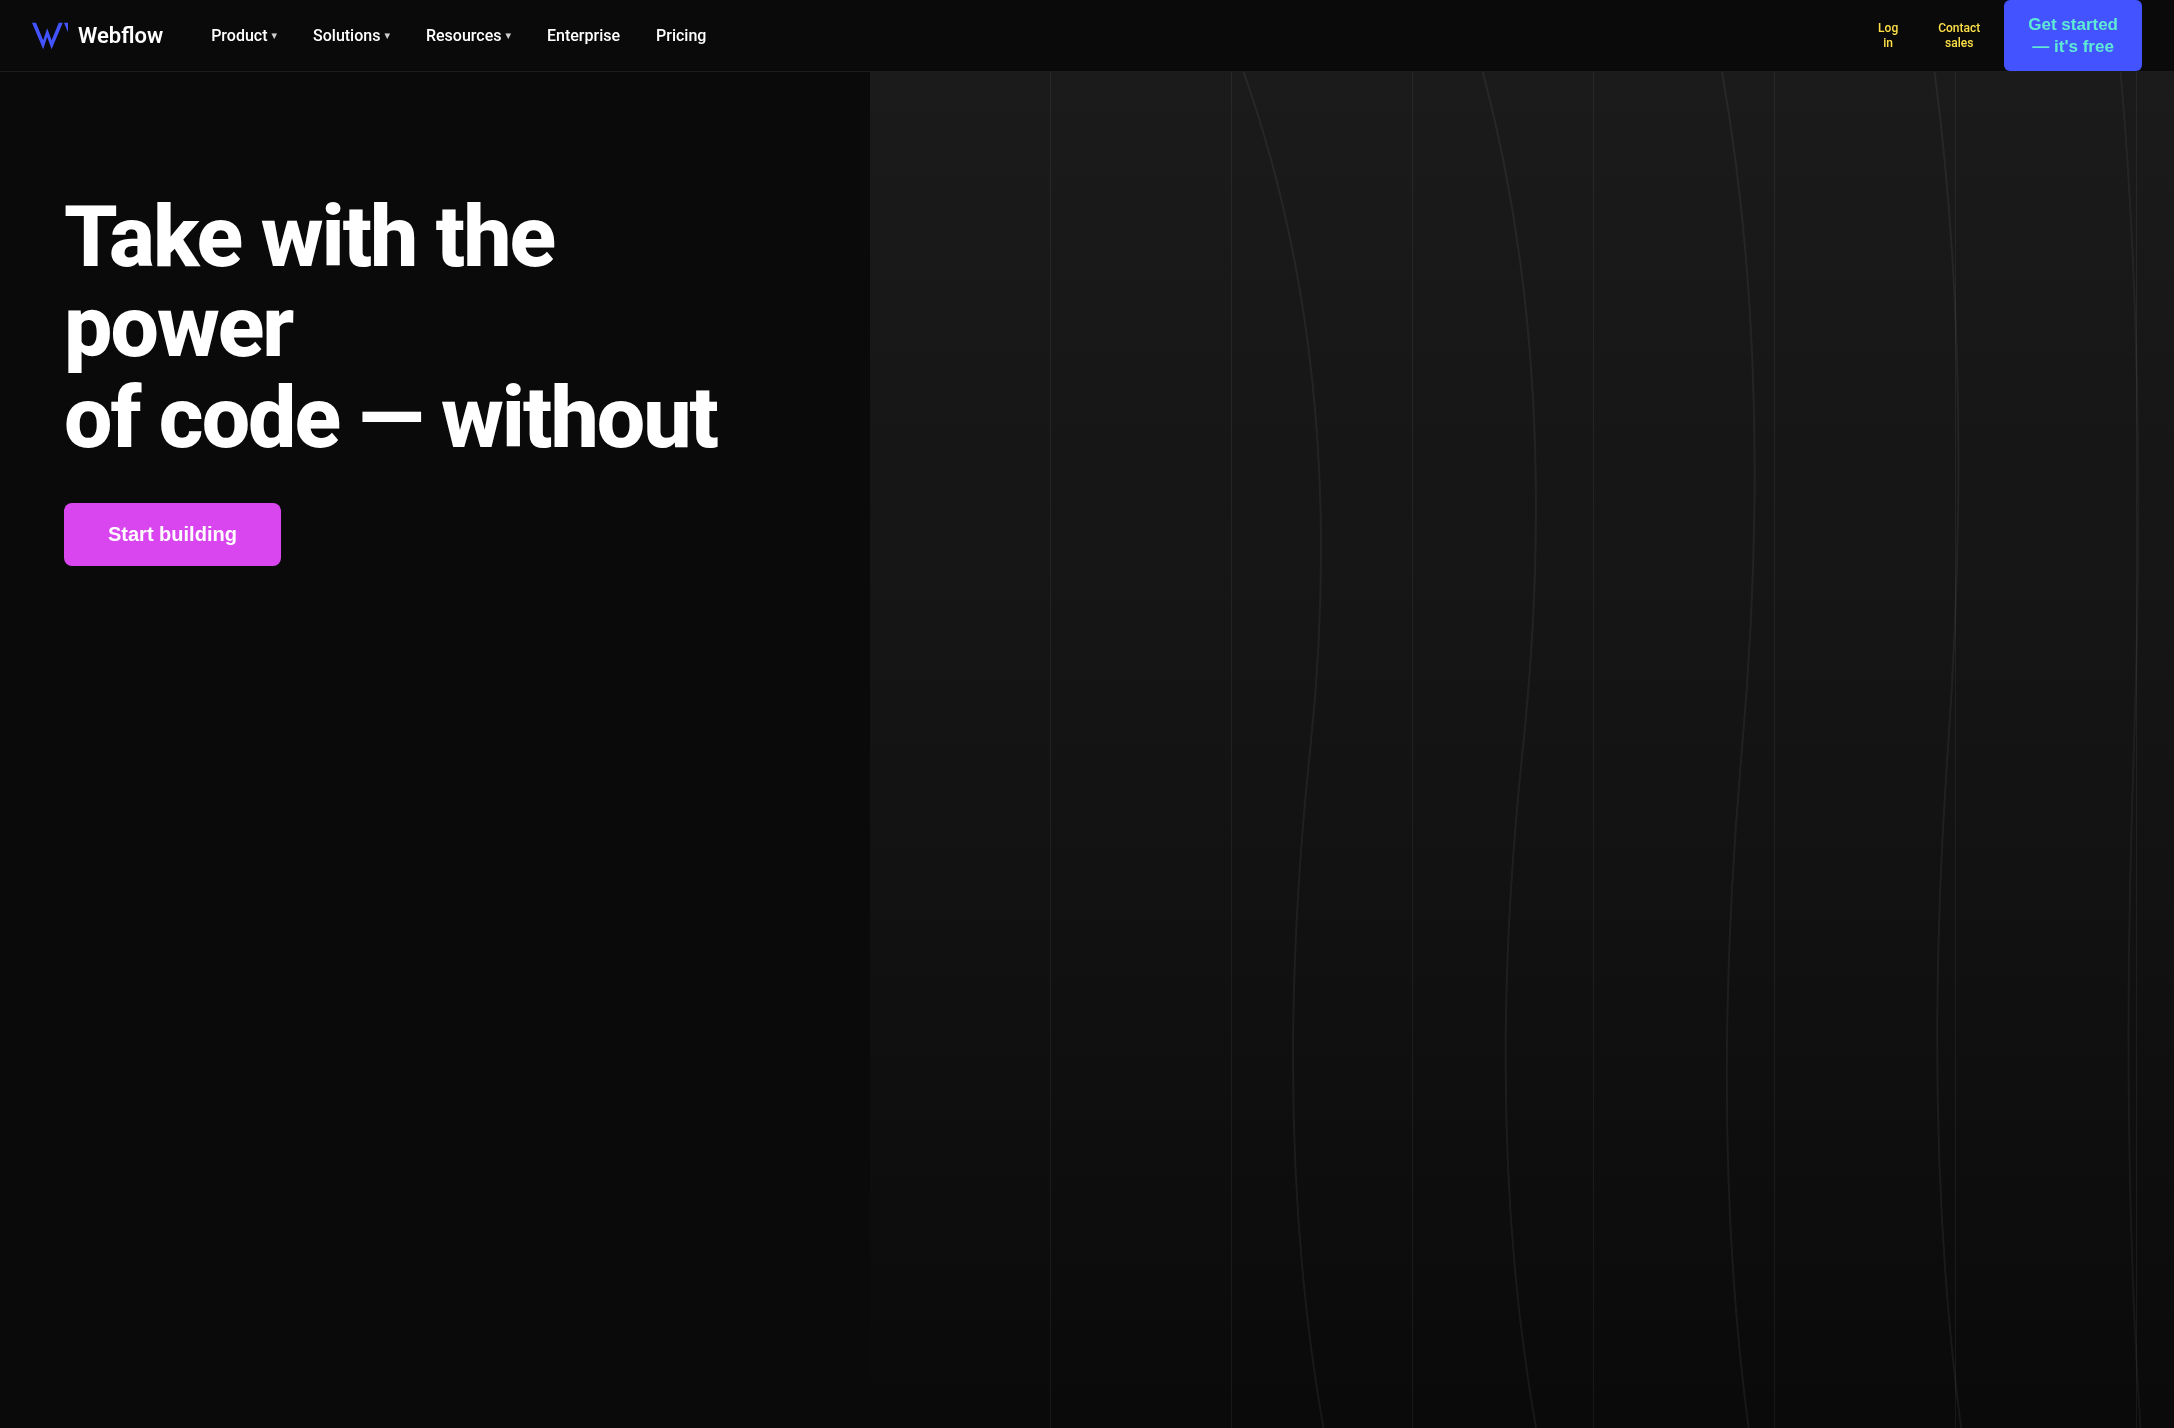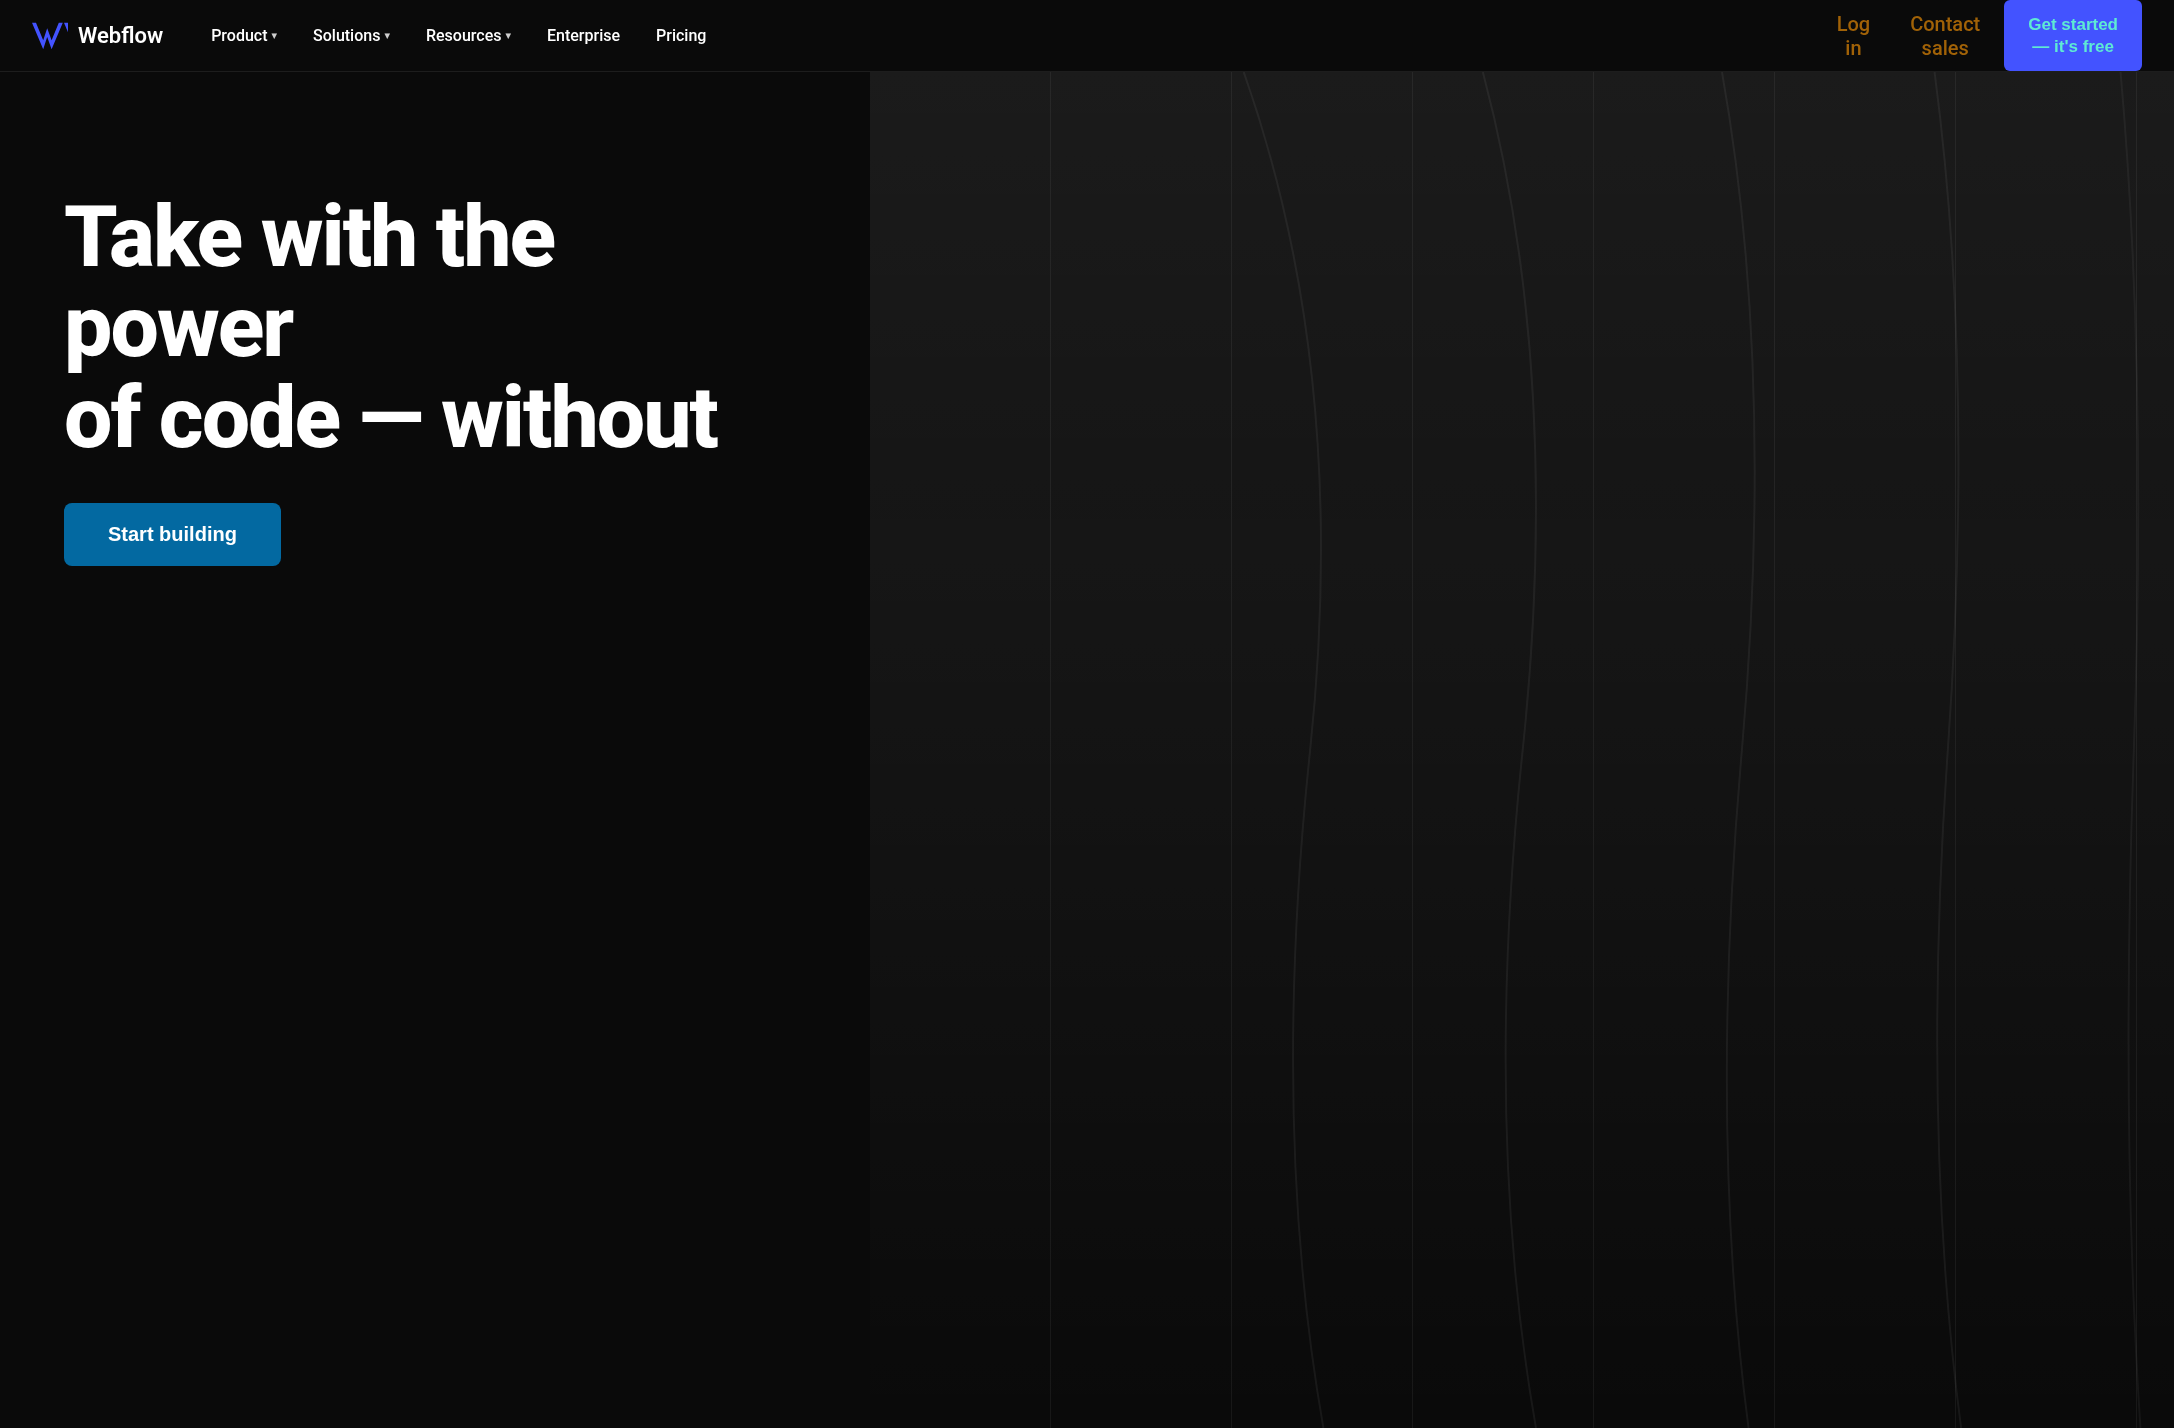--- a/index.html
+++ b/index.html
@@ -82,22 +82,22 @@
     .navbar-right {
       display: flex;
       align-items: center;
       gap: 8px;
     }
 
     .nav-item-right {
       display: flex;
       align-items: flex-start;
       padding: 8px 16px;
-      color: #a16207;
-      font-size: 20px;
+      color: #fde047;
+      font-size: 12px;
       font-weight: 500;
       cursor: pointer;
       border-radius: 6px;
       transition: background 0.2s;
       white-space: nowrap;
       text-align: center;
       line-height: 1.2;
     }
 
     .cta-button {
@@ -162,21 +162,21 @@
       font-size: 20px;
       font-weight: 400;
       line-height: 1.6;
       color: rgba(255,255,255,0.75);
       max-width: 560px;
       margin-bottom: 52px;
     }
 
     .start-building-btn {
       display: inline-block;
-      background-color: #0369a1;
+      background-color: #d946ef;
       color: #ffffff;
       padding: 20px 44px;
       border-radius: 8px;
       font-size: 20px;
       font-weight: 700;
       cursor: pointer;
       border: none;
       transition: background 0.2s;
     }
 

